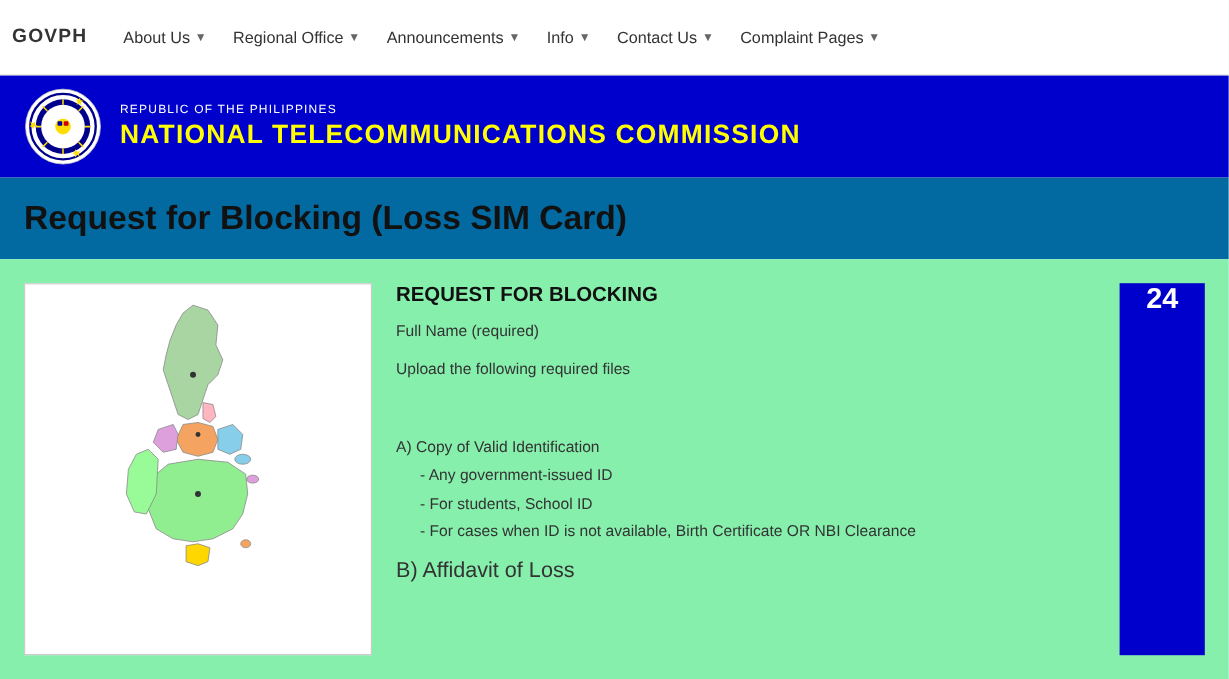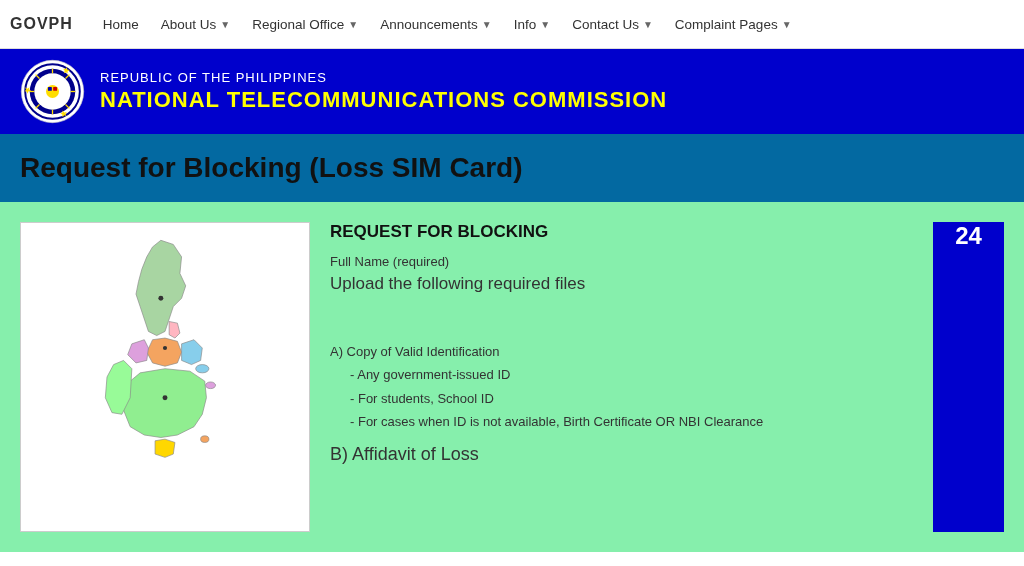--- a/index.html
+++ b/index.html
@@ -5,21 +5,21 @@
     * { margin: 0; padding: 0; box-sizing: border-box; }
     body { font-family: Arial, sans-serif; font-size: 14px; background: #fff; width: 1024px; overflow-x: hidden; }
 
     
     .navbar {
       background: #fff;
       border-bottom: 1px solid #ddd;
       display: flex;
       align-items: center;
       padding: 0 10px;
-      height: 49px;
+      height: 63px;
     }
     .navbar-brand {
       font-weight: bold;
       font-size: 16px;
       color: #333;
       margin-right: 20px;
       letter-spacing: 1px;
     }
     .nav-items {
       display: flex;
@@ -57,21 +57,21 @@
       height: 65px;
       margin-right: 15px;
       flex-shrink: 0;
     }
     .header-text-block {
       display: flex;
       flex-direction: column;
     }
     .header-subtitle {
       color: #fff;
-      font-size: 13px;
+      font-size: 10px;
       letter-spacing: 1px;
       margin-bottom: 2px;
     }
     .header-title {
       color: #ffff00;
       font-size: 22px;
       font-weight: bold;
       letter-spacing: 1px;
     }
 
@@ -120,35 +120,35 @@
     }
     .form-section-title {
       font-size: 17px;
       font-weight: bold;
       color: #111;
       margin-bottom: 12px;
     }
     .form-label {
       font-size: 13px;
       color: #333;
-      margin-bottom: 5px;
+      margin-bottom: 17px;
       display: block;
     }
     .form-input {
       width: 100%;
       padding: 8px 10px;
       border: 1px solid #ccc;
       font-size: 14px;
       color: #999;
       margin-bottom: 14px;
       border-radius: 2px;
       outline: none;
     }
     .upload-info-title {
-      font-size: 17px;
+      font-size: 13px;
       color: #333;
       margin-bottom: 6px;
     }
     .upload-list {
       font-size: 13px;
       color: #333;
       line-height: 1.8;
       margin-bottom: 10px;
     }
     .affidavit-label {
@@ -180,21 +180,20 @@
       font-weight: bold;
     }
   </style>
 </head>
 <body>
 
 <nav class="navbar">
   <span class="navbar-brand">GOVPH</span>
   <ul class="nav-items">
 
-  <li class="nav-item">Home</li>
       <li class="nav-item">About Us<span class="nav-chevron">▼</span></li>
       <li class="nav-item">Regional Office<span class="nav-chevron">▼</span></li>
       <li class="nav-item">Announcements<span class="nav-chevron">▼</span></li>
       <li class="nav-item">Info<span class="nav-chevron">▼</span></li>
       <li class="nav-item">Contact Us<span class="nav-chevron">▼</span></li>
       <li class="nav-item">Complaint Pages<span class="nav-chevron">▼</span></li>
     </ul>
 </nav>
 
 <div class="header-banner">

